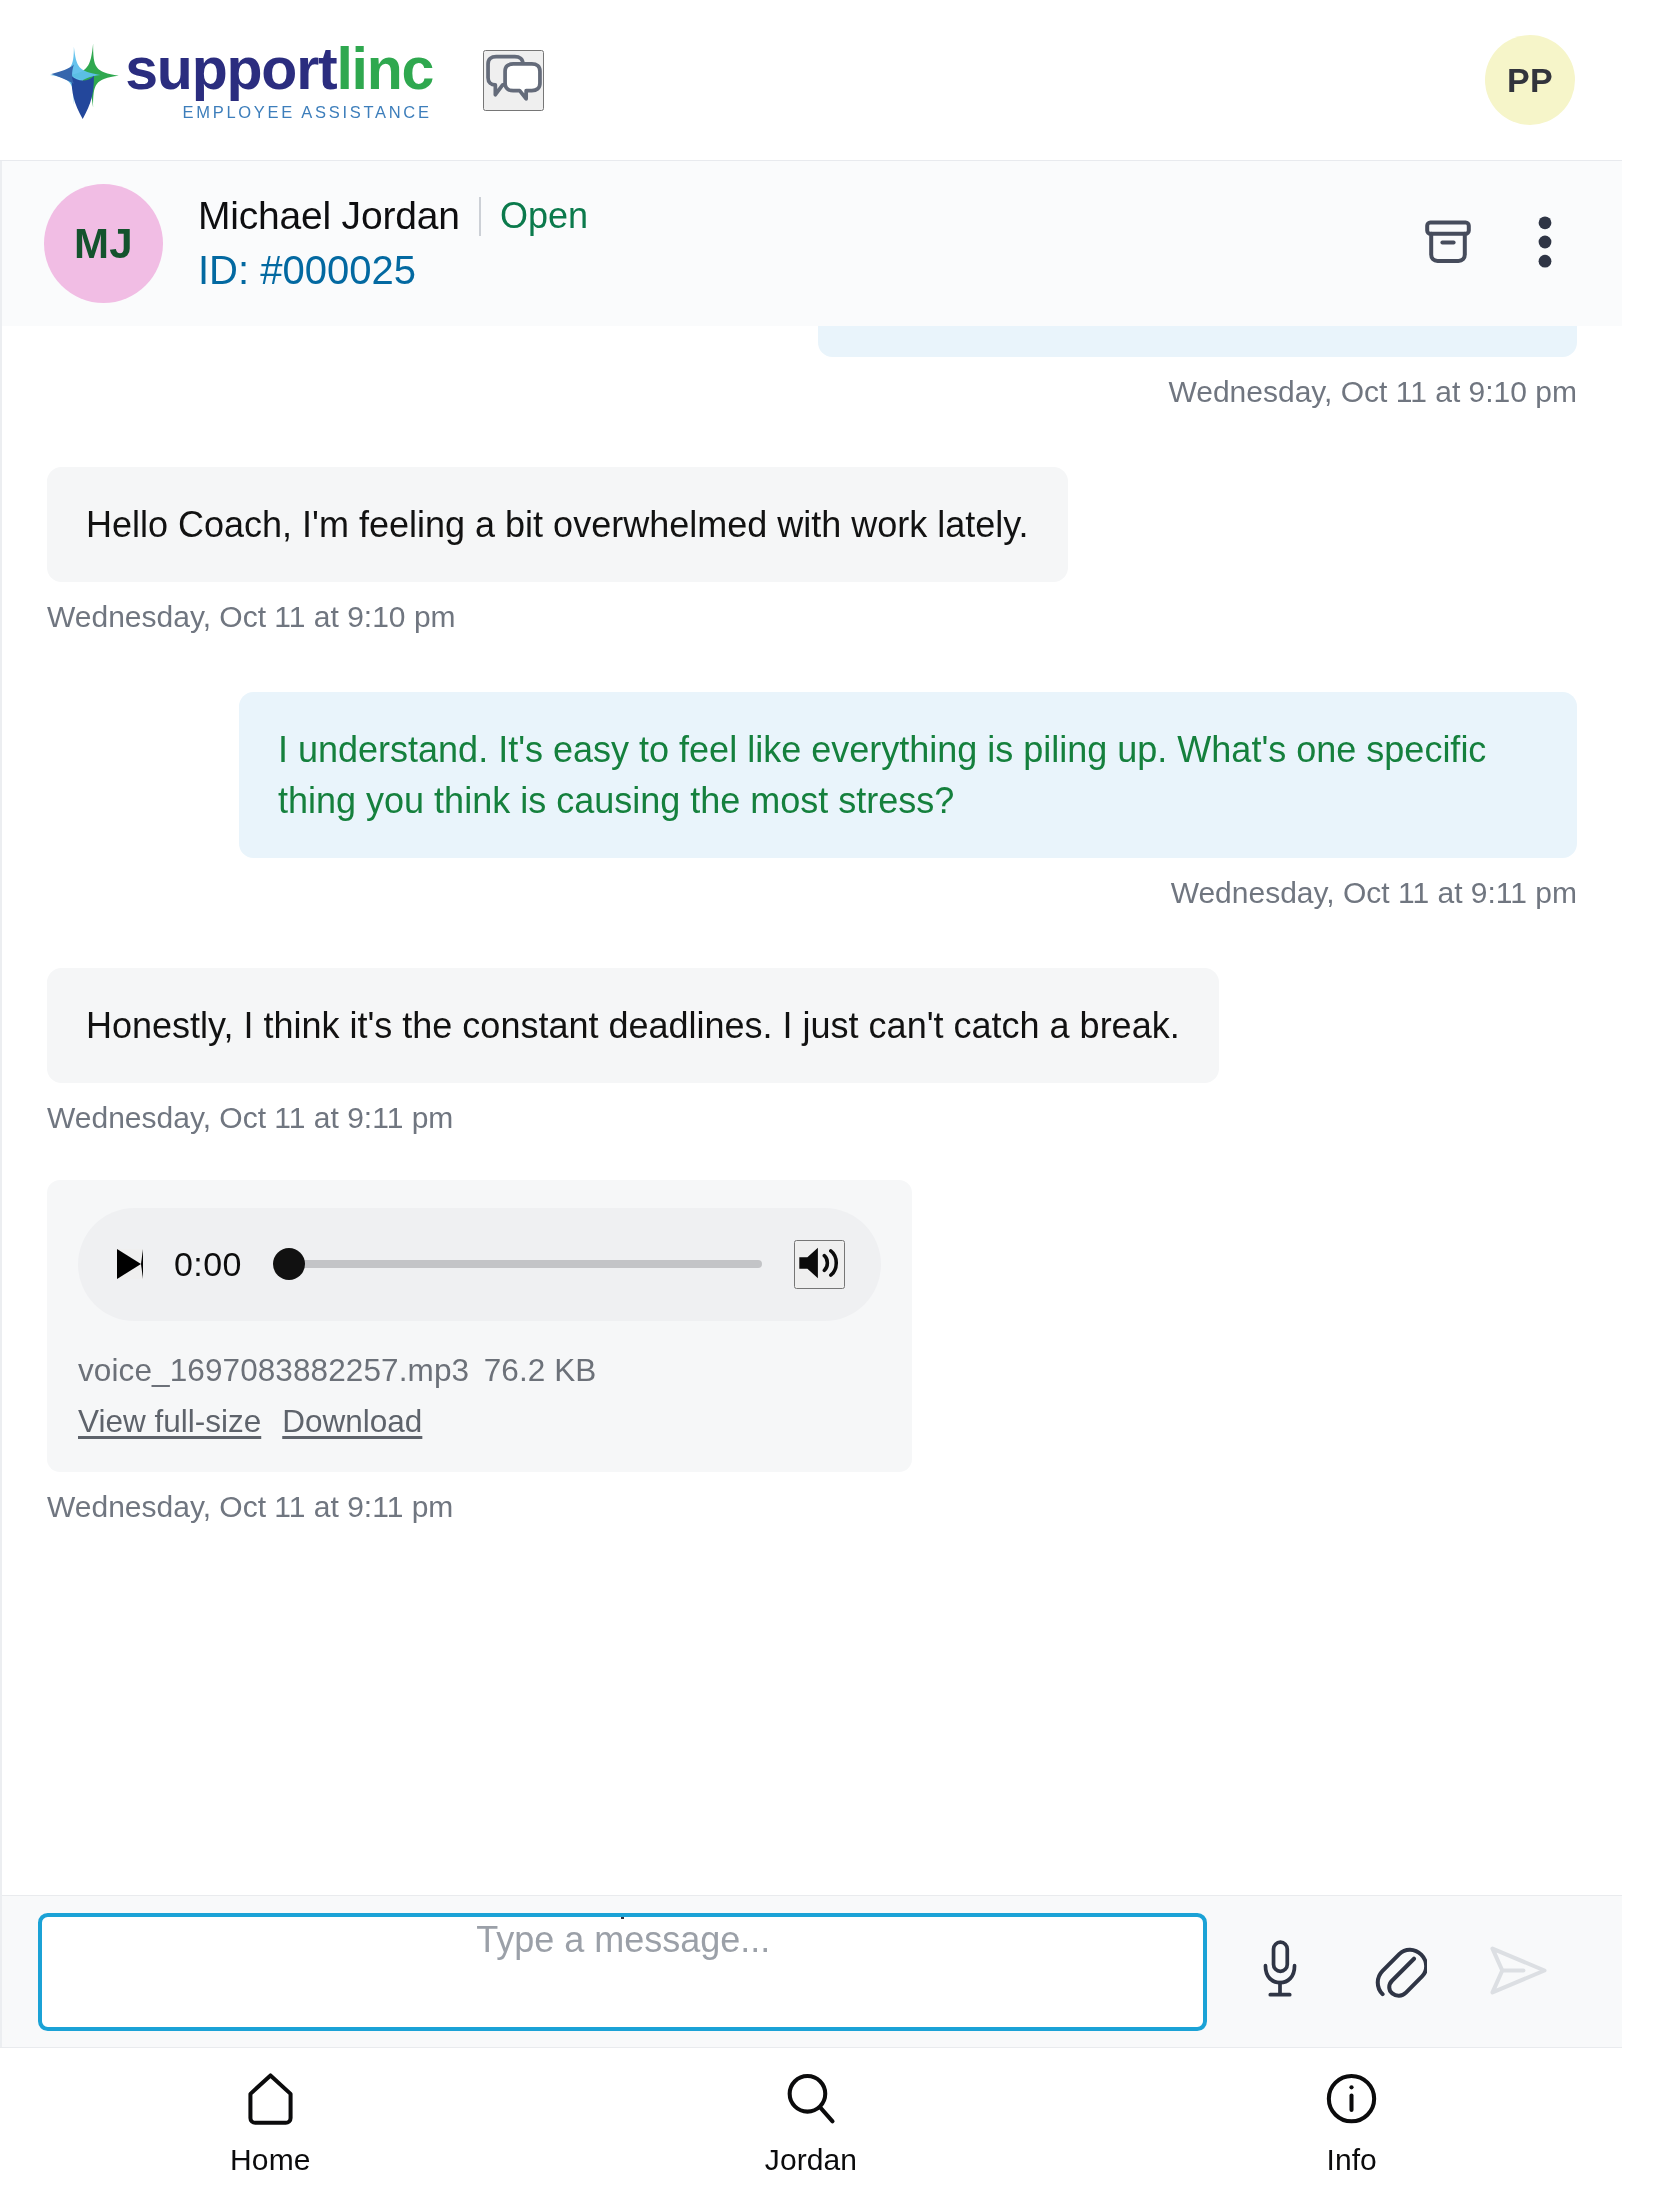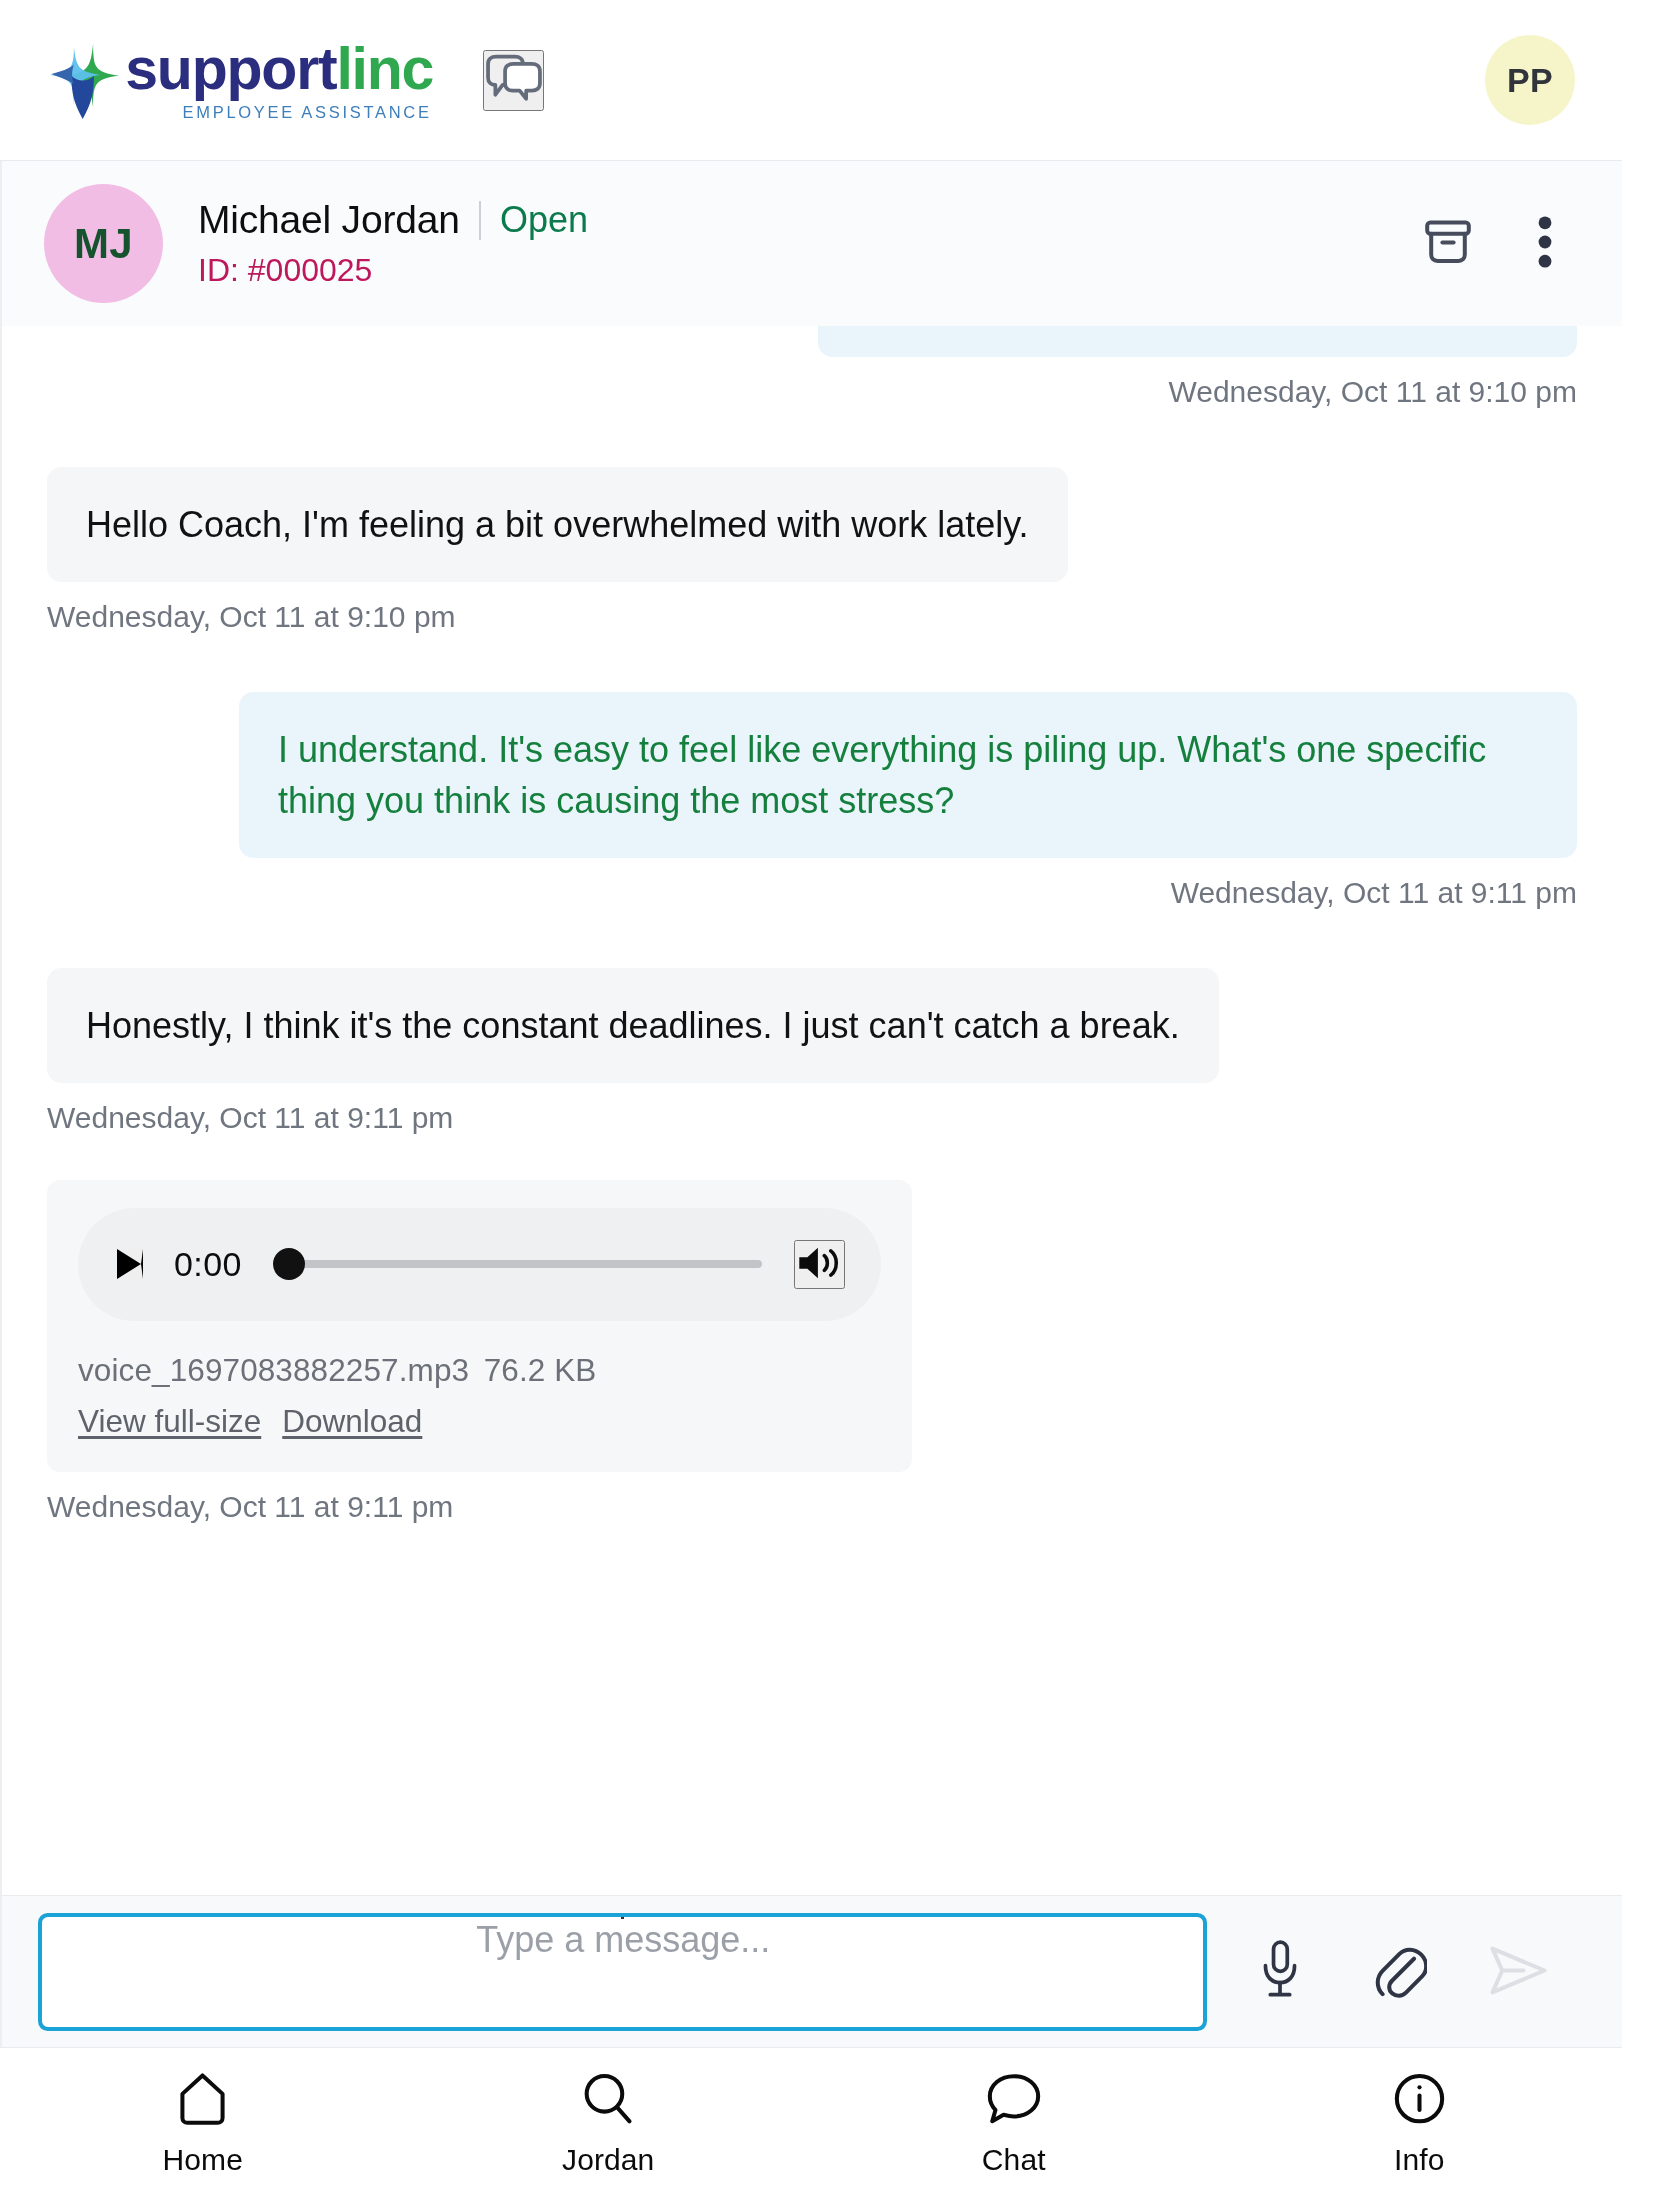--- a/index.html
+++ b/index.html
@@ -132,22 +132,22 @@
     height: 39px;
     background: #ccd0d6;
   }
   .conv-status {
     font-size: 36px;
     color: #0b7a4c;
     font-weight: 400;
   }
   .conv-id {
     margin-top: 9.7px;
-    font-size: 32px;
-    color: #be185d;
+    font-size: 40px;
+    color: #0369a1;
   }
   .conv-actions {
     position: absolute;
     right: 39px;
     top: 50%;
     transform: translateY(-50%);
     display: flex;
     align-items: center;
     gap: 19.4px;
   }
@@ -560,28 +560,20 @@
     <button class="nav-item">
       <span class="nav-glyph">
         <svg width="55" height="57" viewBox="0 0 68 70" fill="none" stroke="#0b0b0c" stroke-width="5" stroke-linecap="round">
           <circle cx="29" cy="28" r="22"></circle>
           <line x1="45" y1="45" x2="60" y2="62"></line>
         </svg>
       </span>
       <span class="nav-label">Jordan</span>
     </button>
 
-    <button class="nav-item">
-      <span class="nav-glyph">
-        <svg width="58" height="57" viewBox="0 0 72 70" fill="none" stroke="#0b0b0c" stroke-width="5" stroke-linejoin="round" stroke-linecap="round">
-          <path d="M36 6 C53 6 66 17 66 31 C66 45 53 56 36 56 C31 56 27 55 23 54 L9 62 L13 48 C8 43 6 37 6 31 C6 17 19 6 36 6 Z"></path>
-        </svg>
-      </span>
-      <span class="nav-label">Chat</span>
-    </button>
 
 
     <button class="nav-item">
       <span class="nav-glyph">
         <svg width="55" height="57" viewBox="0 0 68 70" fill="none" stroke="#0b0b0c" stroke-width="5" stroke-linecap="round">
           <circle cx="34" cy="34" r="28"></circle>
           <circle cx="34" cy="20" r="2.6" fill="#0b0b0c" stroke="none"></circle>
           <line x1="34" y1="30" x2="34" y2="48"></line>
         </svg>
       </span>

